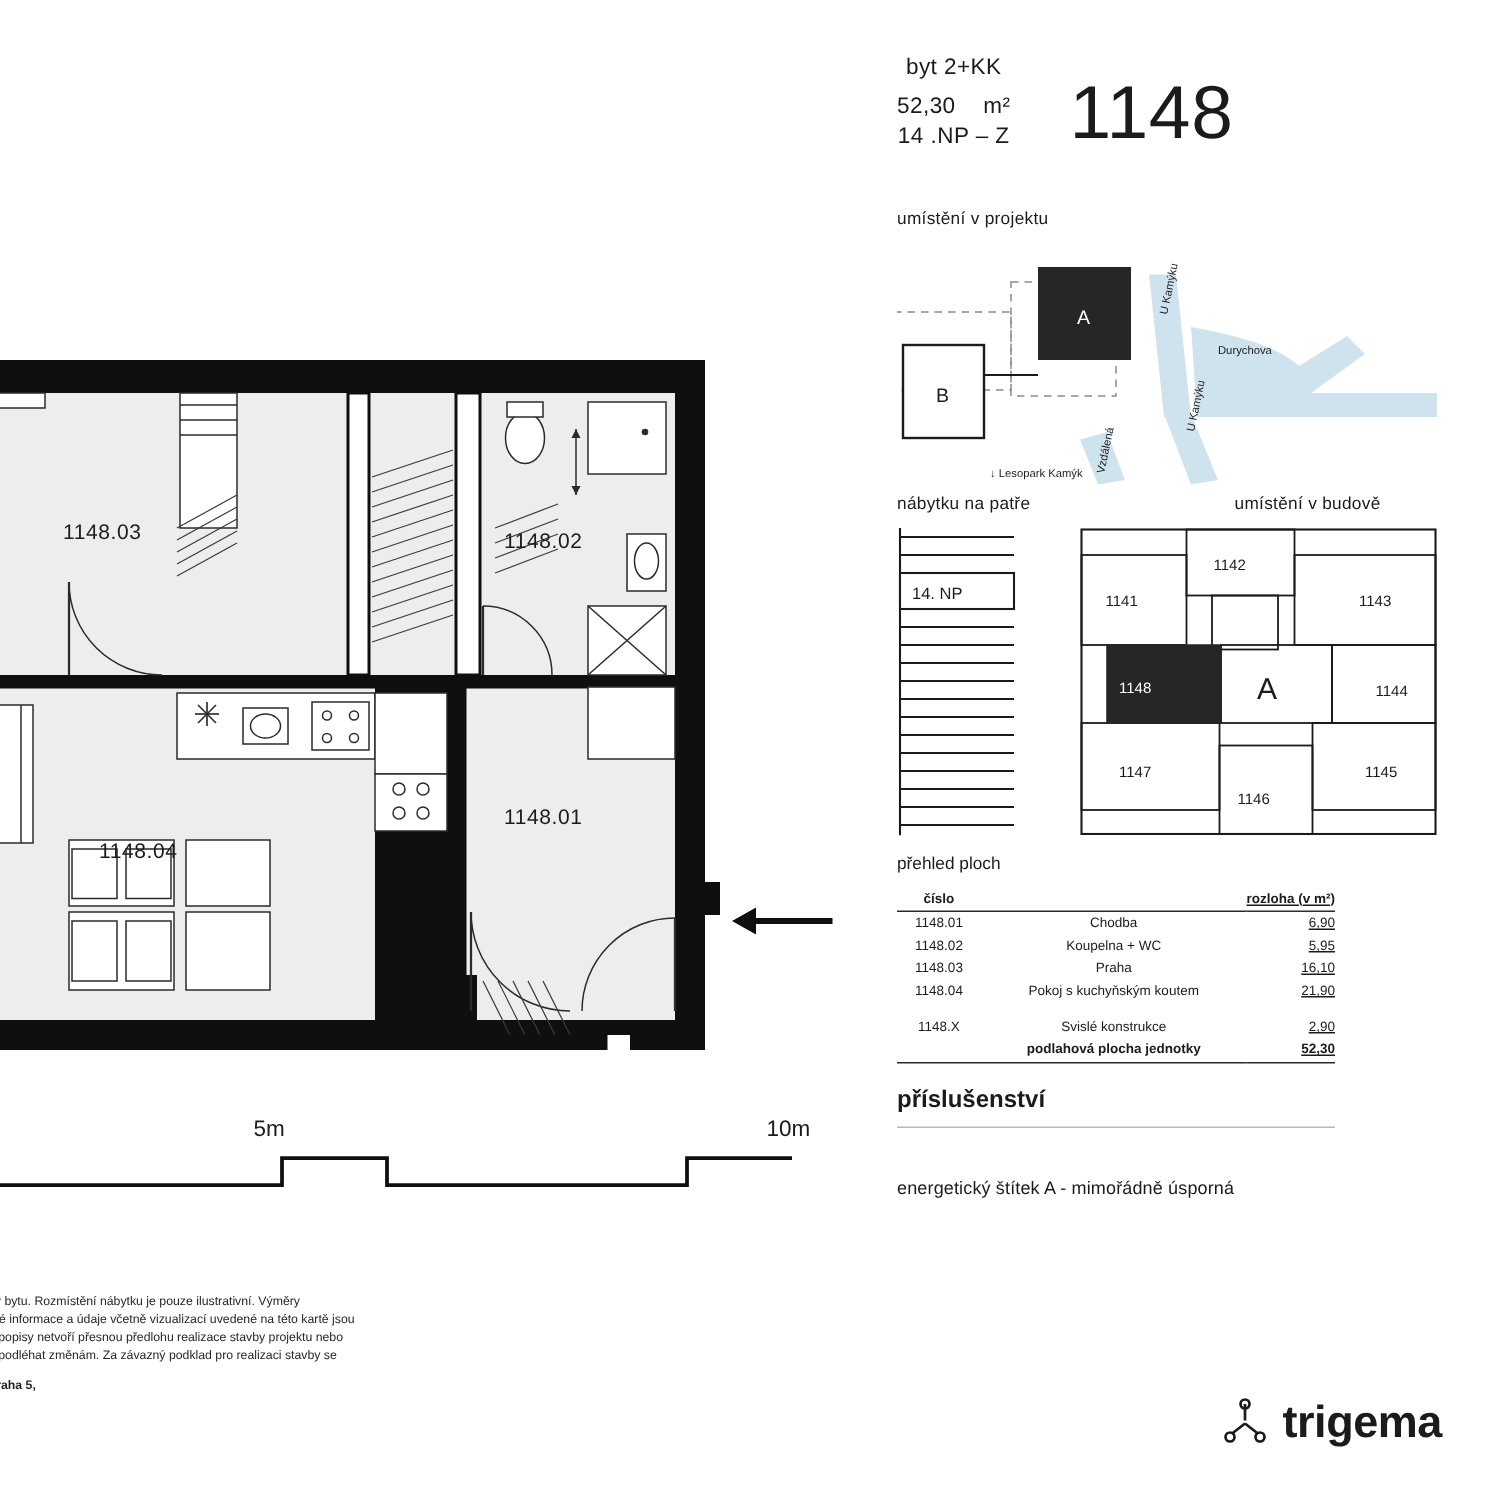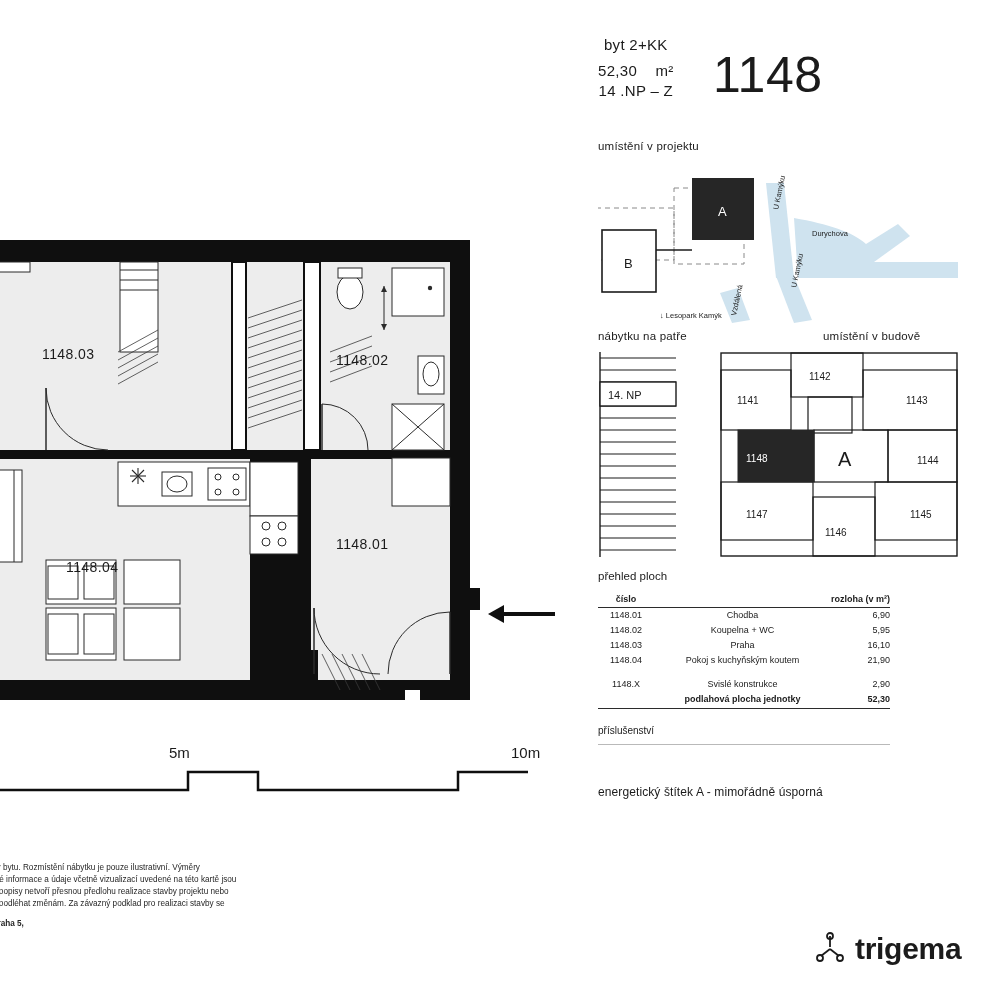--- a/index.html
+++ b/index.html
@@ -73,28 +73,28 @@
   #loc-floor { position: absolute; left: 0; top: 352px; width: 120px; height: 205px; }
   #loc-bldg  { position: absolute; left: 122px; top: 352px; width: 238px; height: 205px; }
 
   
   #areas { position: absolute; left: 0; top: 570px; width: 292px; }
   #areas .tbl-title { font-size: 11.5px; margin-bottom: 9px; }
   table.areas { width: 100%; border-collapse: collapse; font-size: 9px; }
   table.areas td, table.areas th { padding: 2.5px 0; text-align: center; font-weight: normal; }
   table.areas th { font-weight: bold; font-size: 9px; }
   table.areas .num { width: 56px; }
-  table.areas .val { text-align: right; width: 58px; white-space: nowrap; }
+  table.areas .val { text-align: right; width: 58px; white-space: nowrap; text-decoration: underline; }
   table.areas tr.head td, table.areas tr.head th { border-bottom: 1px solid #2b2b2b; padding-bottom: 3px; }
   table.areas tr.total td { font-weight: bold; border-bottom: 1px solid #2b2b2b; padding-bottom: 4px; }
   table.areas tr.spacer td { height: 9px; padding: 0; border: none; }
   #accessories {
     position: absolute; left: 0; top: 725px; width: 292px;
   }
-  #accessories .acc-title { font-size: 10px; }
+  #accessories .acc-title { font-size: 16px; font-weight: bold; }
   #accessories .acc-rule { height: 1px; background: #b9b9b9; margin-top: 8px; }
   #energy {
     position: absolute; left: 0; top: 760px; font-size: 12px; letter-spacing: 0.1px; margin-top: 25px;
   }
 
   
   #logo { position: absolute; left: 216px; top: 932px; display: flex; align-items: center; gap: 9px; }
   #logo .wordmark { font-size: 30px; letter-spacing: -0.3px; color: #1b1b1b; font-weight: bold; }
 </style>
 </head>

